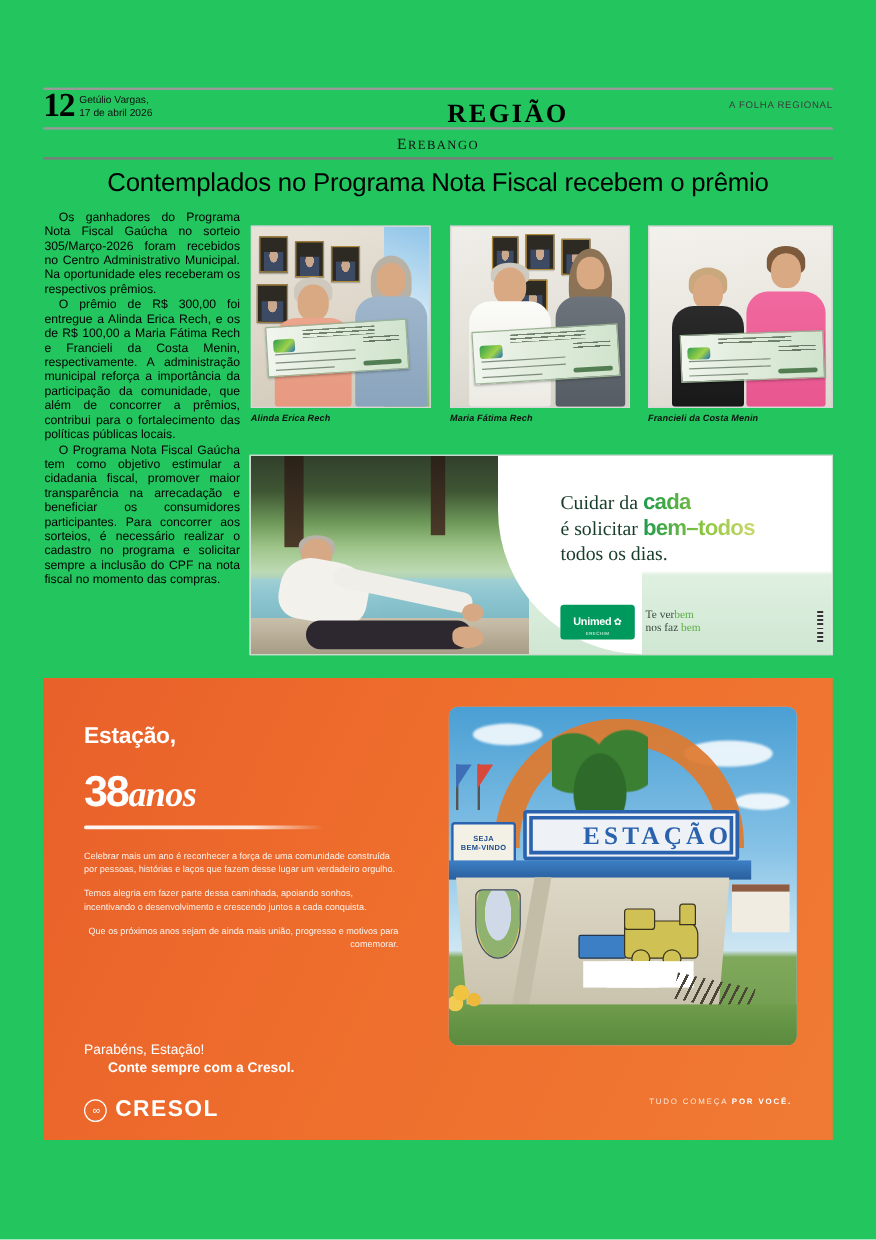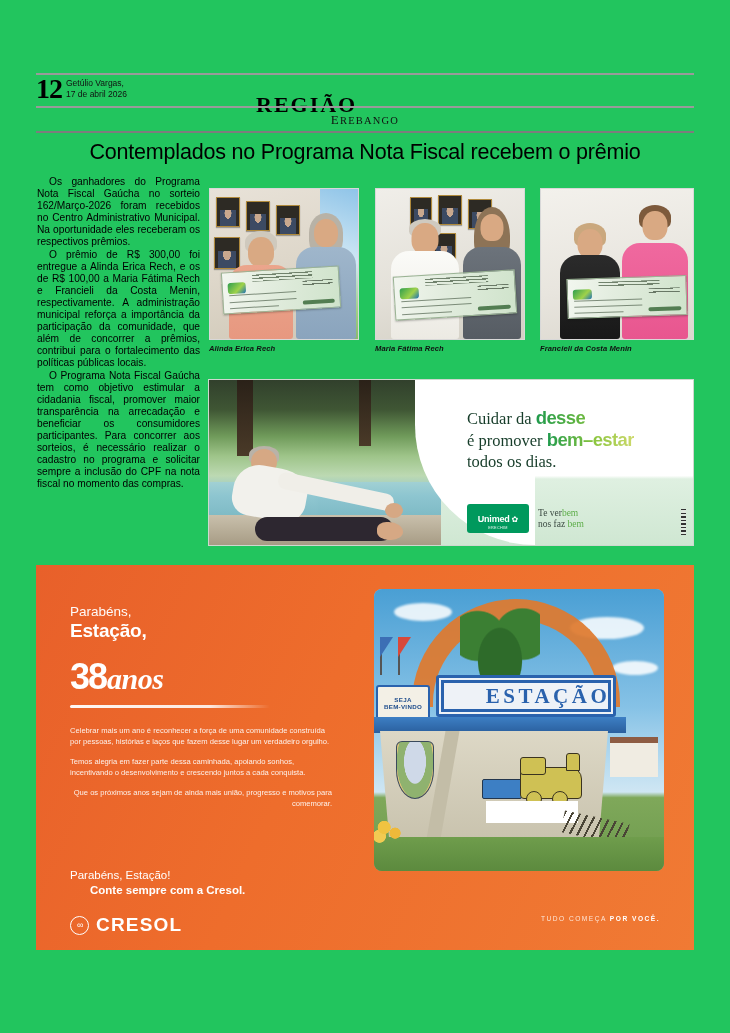--- a/index.html
+++ b/index.html
@@ -66,28 +66,28 @@
     padding-top: 2px;
   }
   .folio-city, .folio-date {
     font-size: 8.5px;
     line-height: 10.5px;
     color: #111;
     white-space: nowrap;
   }
   .section-title {
     flex: 1;
-    text-align: left;
+    text-align: right;
     font-family: "Liberation Serif", serif;
     font-weight: bold;
     font-size: 22px;
     line-height: 24px;
     letter-spacing: 2px;
     color: #000;
-    padding-top: 17px;
+    padding-top: 7px;
   }
   .paper-name {
     width: 220px;
     text-align: right;
     font-size: 8px;
     letter-spacing: 0.6px;
     color: #3a3a3a;
     padding-top: 7px;
     white-space: nowrap;
   }
@@ -724,33 +724,34 @@
 
   <div class="masthead">
     <div class="folio-block">
       <div class="folio-number">12</div>
       <div class="folio-lines">
         <div class="folio-city">Getúlio Vargas,</div>
         <div class="folio-date">17 de abril 2026</div>
       </div>
     </div>
     <div class="section-title">REGIÃO</div>
+    <div class="paper-name">A FOLHA REGIONAL</div>
   </div>
 
   <div class="masthead-rule-bottom"></div>
 
   <div class="locality">
     <span class="cap">E</span><span class="small">REBANGO</span>
   </div>
   <div class="locality-rule"></div>
 
   <h1 class="headline">Contemplados no Programa Nota Fiscal recebem o prêmio</h1>
 
   <div class="article-col">
-    <p>Os ganhadores do Programa Nota Fiscal Gaúcha no sorteio 162/Março-2026 foram recebidos no Centro Administrativo Municipal. Na oportunidade eles receberam os respectivos prêmios.</p>
+    <p>Os ganhadores do Programa Nota Fiscal Gaúcha no sorteio 305/Março-2026 foram recebidos no Centro Administrativo Municipal. Na oportunidade eles receberam os respectivos prêmios.</p>
     <p>O prêmio de R$ 300,00 foi entregue a Alinda Erica Rech, e os de R$ 100,00 a Maria Fátima Rech e Francieli da Costa Menin, respectivamente. A administração municipal reforça a importância da participação da comunidade, que além de concorrer a prêmios, contribui para o fortalecimento das políticas públicas locais.</p>
     <p>O Programa Nota Fiscal Gaúcha tem como objetivo estimular a cidadania fiscal, promover maior transparência na arrecadação e beneficiar os consumidores participantes. Para concorrer aos sorteios, é necessário realizar o cadastro no programa e solicitar sempre a inclusão do CPF na nota fiscal no momento das compras.</p>
   </div>
 
   <div class="photo-row">
 
     <div class="photo-cell c1">
       <div class="photo-frame">
         <div class="scene-wall"></div>
         <div class="window-light"></div>
@@ -854,24 +855,24 @@
         <div class="y-leg"></div>
         <div class="y-foot"></div>
       </div>
     </div>
 
     <div class="unimed-right"></div>
     <div class="unimed-curve"></div>
 
     <div class="unimed-copy">
       <div>
-        <span>Cuidar da </span><span class="accent grad-vida">desse</span>
+        <span>Cuidar da </span><span class="accent grad-vida">cada</span>
       </div>
       <div>
-        <span>é promover </span><span class="accent grad-bem">bem–estar</span>
+        <span>é solicitar </span><span class="accent grad-bem">bem–todos</span>
       </div>
       <div>todos os dias.</div>
     </div>
 
     <div class="unimed-footer">
       <div class="unimed-logo">
         <span class="ul-main">Unimed</span><span class="ul-mark">✿</span>
         <span class="ul-sub">ERECHIM</span>
       </div>
       <div class="unimed-tag">
@@ -883,21 +884,20 @@
         </div>
       </div>
     </div>
 
     <div class="unimed-sidecode"></div>
   </div>
 
   <div class="cresol-ad">
 
     <div class="cresol-copy">
-      <div class="c-par">Parabéns,</div>
       <div class="c-estacao">Estação,</div>
       <div class="c-age">
         <span class="c-38">38</span>
         <span class="c-anos">anos</span>
       </div>
       <div class="c-brush"></div>
       <div class="c-body">
         <p>Celebrar mais um ano é reconhecer a força de uma comunidade construída por pessoas, histórias e laços que fazem desse lugar um verdadeiro orgulho.</p>
         <p>Temos alegria em fazer parte dessa caminhada, apoiando sonhos, incentivando o desenvolvimento e crescendo juntos a cada conquista.</p>
         <p>Que os próximos anos sejam de ainda mais união, progresso e motivos para comemorar.</p>

